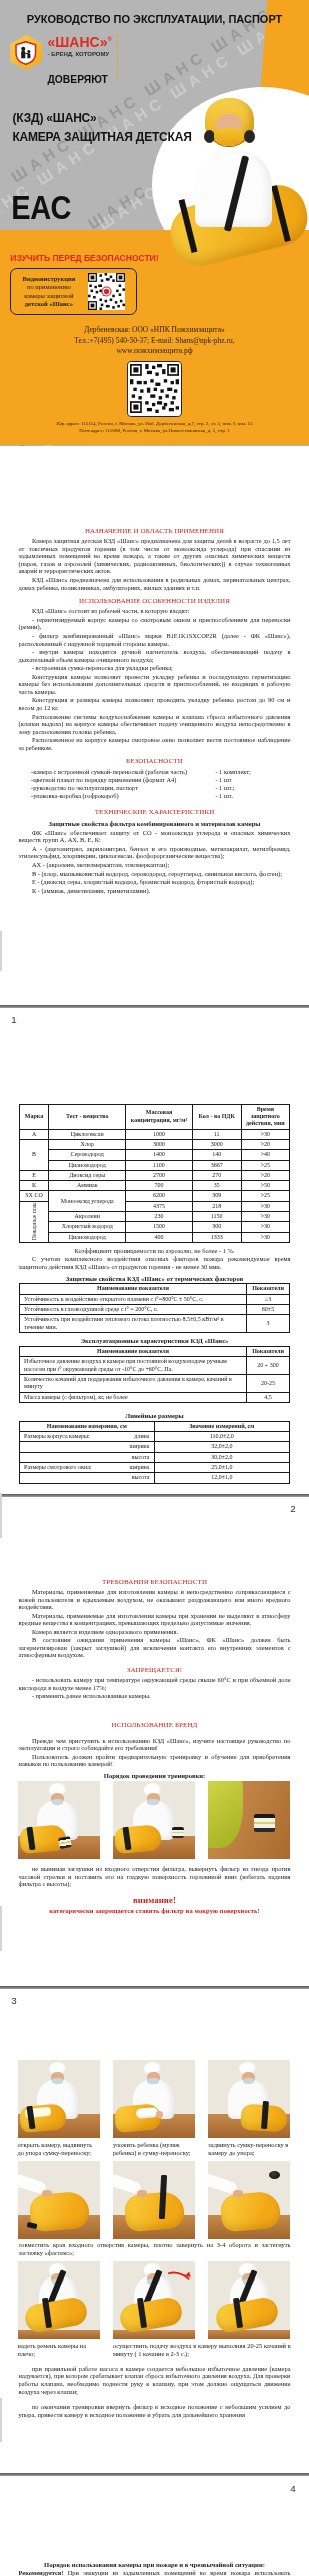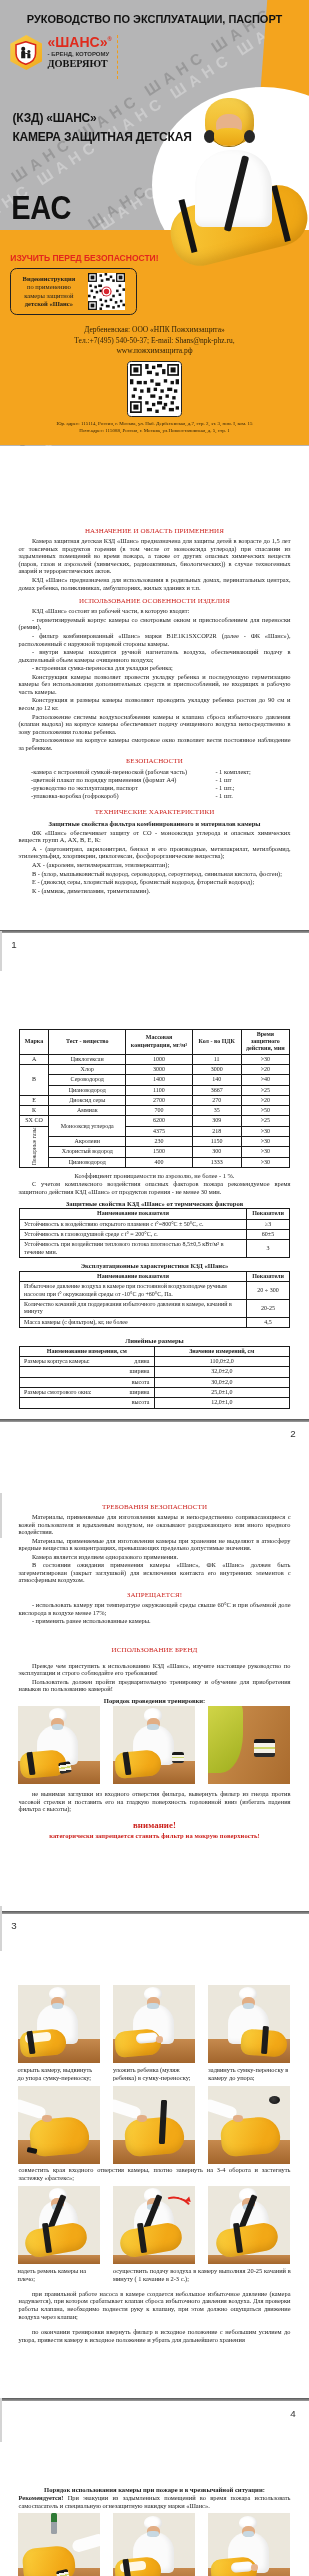--- a/index.html
+++ b/index.html
@@ -39,21 +39,21 @@
   .cov-head{position:absolute;top:13.4px;left:0;width:100%;text-align:center;font-family:"Liberation Sans",sans-serif;font-weight:bold;font-size:11px;color:#111;z-index:5;}
   .wedge{position:absolute;top:0;right:0;width:72px;height:233px;background:#f4a41e;clip-path:polygon(42% 0,100% 0,100% 100%,18% 100%);z-index:1;}
   .blob{position:absolute;left:152px;top:87px;width:222px;height:196px;background:#fff;border-radius:50%;z-index:2;}
   .logo{position:absolute;left:10.3px;top:35px;display:flex;z-index:5;}
   .hex{width:32px;height:35px;background:linear-gradient(135deg,#f9d04b,#f0a81c);clip-path:polygon(50% 0,100% 25%,100% 75%,50% 100%,0 75%,0 25%);position:relative;}
   .hex svg{position:absolute;left:5.2px;top:5.7px;}
   .logo-tx{margin-left:5.2px;}
   .brand{color:#e02b1d;font-family:"Liberation Sans",sans-serif;font-weight:bold;font-size:14px;line-height:1;}
   .brand sup{font-size:5.7px;}
   .tag1{color:#2e2e2e;font-family:"Liberation Sans",sans-serif;font-weight:bold;font-size:6px;margin-top:1.5px;}
-  .tag2{color:#111;font-family:Liberation Serif, serif;font-weight:bold;font-size:10.3px;margin-top:1px;}
+  .tag2{color:#111;font-family:Liberation Sans, sans-serif;font-weight:bold;font-size:10.3px;margin-top:17px;}
   .logo-bar{border-left:1.5px dashed #f09d18;height:44px;margin-left:5.2px;}
   .cov-title{position:absolute;left:12.4px;top:109px;z-index:5;font-family:"Liberation Sans",sans-serif;font-weight:bold;color:#141414;font-size:12px;line-height:1.55;letter-spacing:-0.2px;}
   .eac{position:absolute;left:11.3px;top:192px;z-index:5;font-family:"Liberation Sans",sans-serif;font-weight:900;font-size:29px;letter-spacing:-0.5px;color:#101010;transform:scaleY(1.12);}
   .oband{position:absolute;left:0;top:230px;width:309px;height:215px;background:#f4a41e;z-index:3;}
   .study{font-family:"Liberation Sans",sans-serif;font-weight:bold;color:#e3261d;font-size:8.5px;margin:23px 0 0 10.3px;}
   .vbox{display:flex;align-items:center;gap:5.2px;border:1px solid #222;border-radius:6.7px;width:117px;margin:5.2px 0 0 10.3px;padding:4.1px 4.1px;}
   .vbox .vt{font-size:6.5px;text-align:center;line-height:1.3;width:67px;}
   .vbox .vt .b1{font-weight:bold;}
   .vbox .vt .b4{font-weight:bold;}
   .man{color:#30230a;text-align:center;font-size:7.5px;line-height:1.45;margin-top:9.3px;}
@@ -301,21 +301,21 @@
             </g>
         </svg>
       </div>
       <div class="addr">
         <div>Юр. адрес: 115114, Россия, г. Москва, ул. Наб. Дербеневская, д.7, стр. 2, эт. 3, пом. I, ком. 15</div>
         <div>Почт.адрес: 115088, Россия, г. Москва, ул.Новоостаповская, д. 5, стр. 1</div>
       </div>
     </div>
   </section>
 
-  <section class="seg" style="height:484px">
+  <section class="seg" style="height:559px">
     <div style="height:75px"></div>
     <div class="rh">НАЗНАЧЕНИЕ И ОБЛАСТЬ ПРИМЕНЕНИЯ</div>
     <p class="b">Камера защитная детская КЗД «Шанс» предназначена для защиты детей в возрасте до 1,5 лет от токсичных продуктов горения (в том числе от монооксида углерода) при спасании из задымленных помещений во время пожара, а также от других опасных химических веществ (паров, газов и аэрозолей (химических, радиоактивных, биологических)) в случае техногенных аварий и террористических актов.</p>
     <p class="b">КЗД «Шанс» предназначена для использования в родильных домах, перинатальных центрах, домах ребенка, поликлиниках,  амбулаториях, жилых зданиях и т.п.</p>
     <div class="rh">ИСПОЛЬЗОВАНИЕ ОСОБЕННОСТИ ИЗДЕЛИЯ</div>
     <p class="b">КЗД «Шанс» состоит из рабочей части, в которую входят:</p>
     <p class="b">- герметизируемый корпус камеры со смотровым окном и приспособлением для переноски (ремни),</p>
     <p class="b">- фильтр комбинированный «Шанс» марки B1E1K1SXCOP2R (далее - ФК «Шанс»), расположенный с наружной торцевой стороны камеры.</p>
     <p class="b">- внутри камеры находится ручной нагнетатель воздуха, обеспечивающий подачу в дыхательный объем камеры очищенного воздуха;</p>
     <p class="b">- встроенная сумка-переноска для укладки ребенка;</p>

